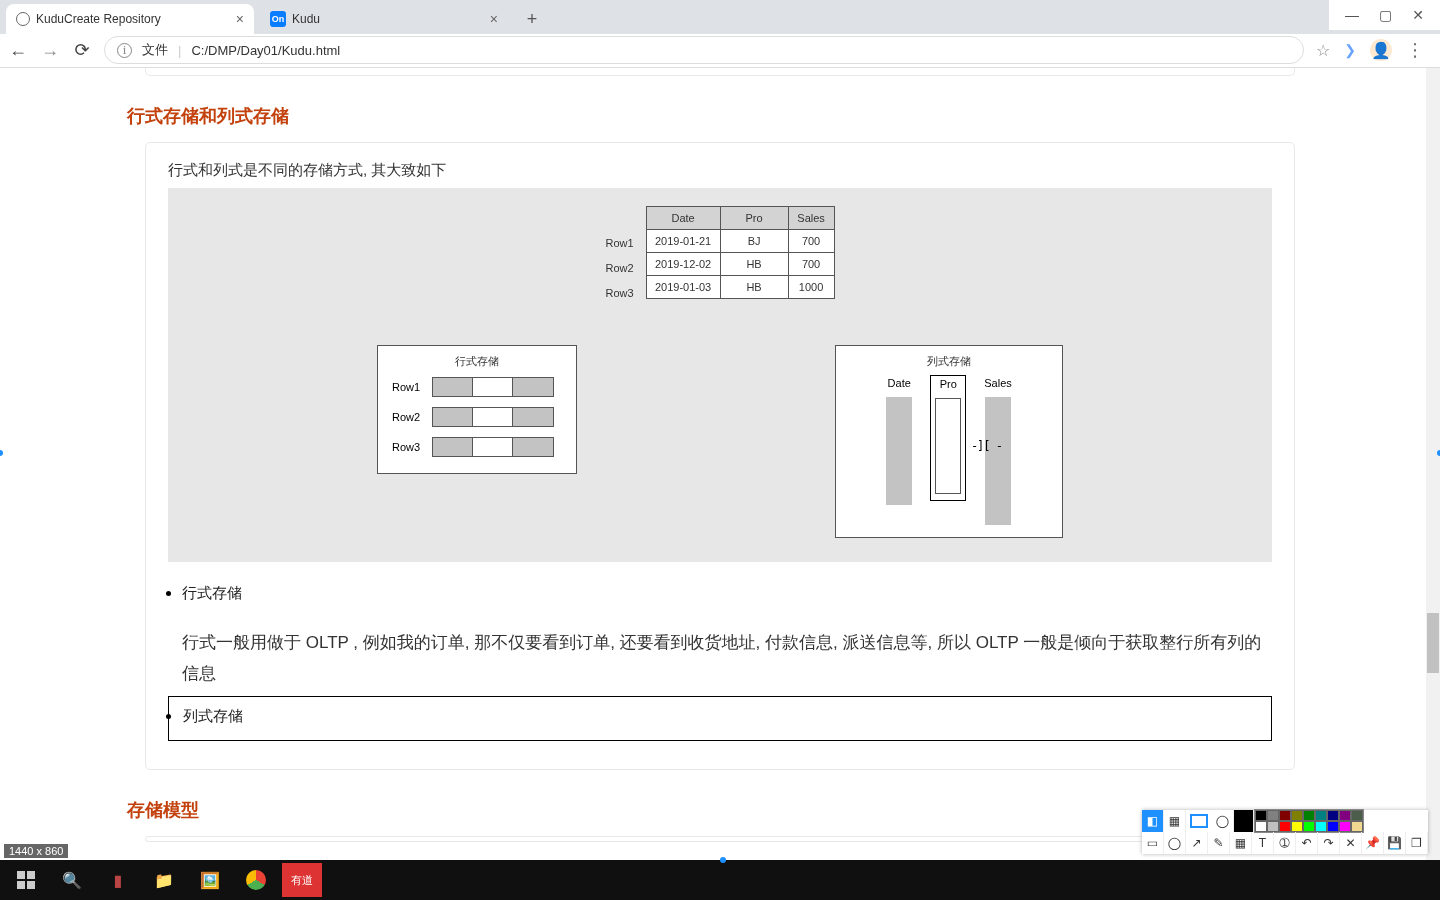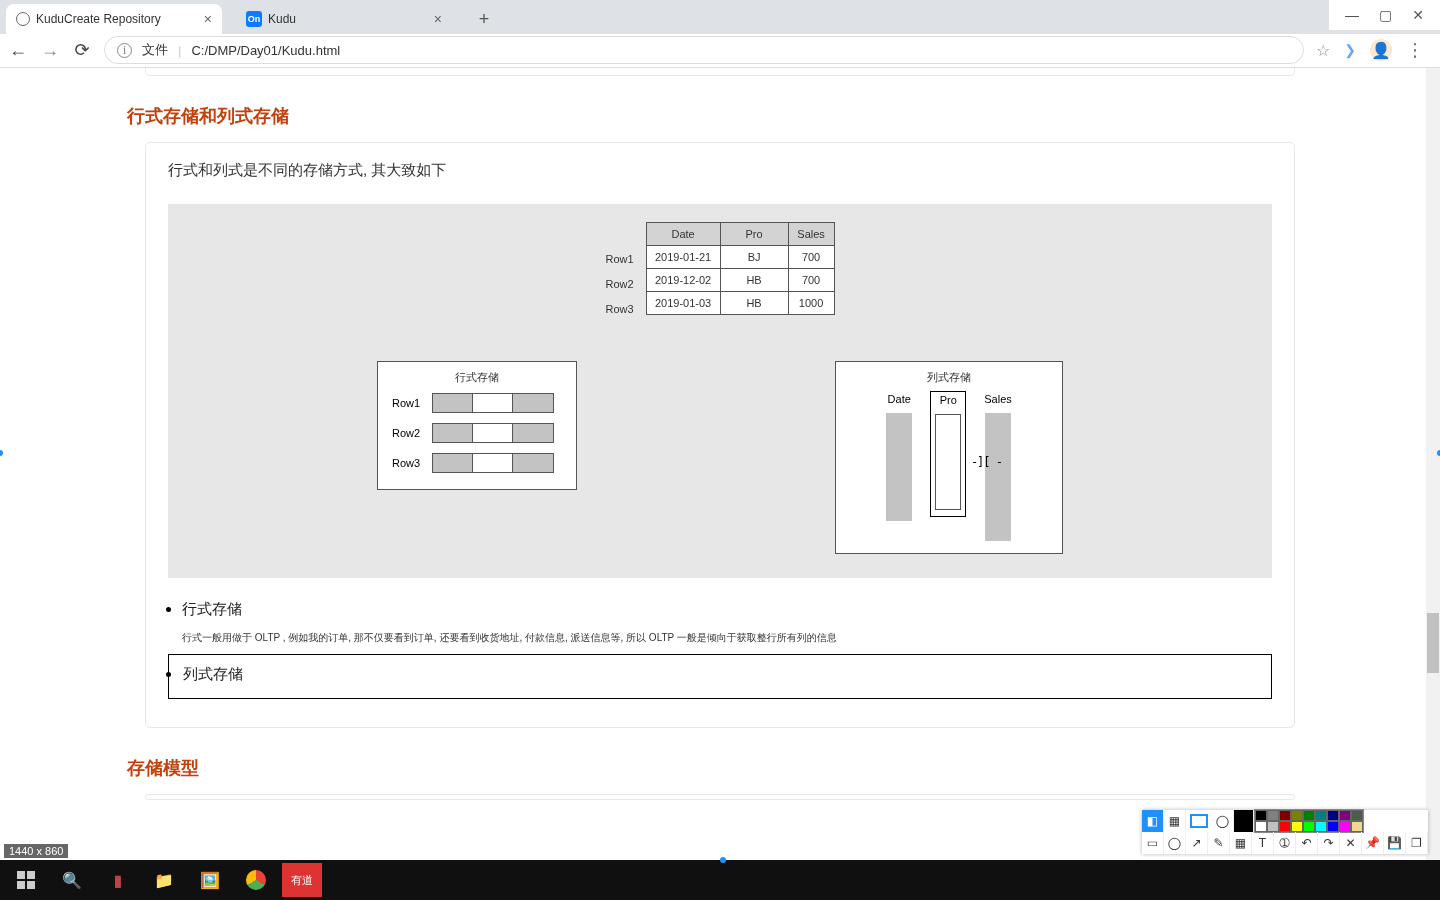--- a/index.html
+++ b/index.html
@@ -20,28 +20,28 @@
   .tab-strip {
     height: 34px;
     background: #dee1e6;
     display: flex;
     align-items: flex-end;
     padding-left: 6px;
   }
   .tab {
     background: #fff;
     height: 30px;
-    width: 216px;
+    width: 248px;
     border-radius: 8px 8px 0 0;
     display: flex;
     align-items: center;
     padding: 0 10px;
     font-size: 12px;
     color: #333;
-    margin-right: 14px;
+    margin-right: 6px;
     position: relative;
   }
   .tab.inactive { background: #dee1e6; }
   .tab .favicon {
     width: 16px; height: 16px; margin-right: 6px;
     display: flex; align-items: center; justify-content: center;
     font-size: 12px;
   }
   .tab .favicon.globe {
     border: 1px solid #666; border-radius: 50%;
@@ -119,21 +119,21 @@
   }
   .panel {
     border: 1px solid #e8e8e8;
     border-radius: 5px;
     padding: 18px 22px 22px 22px;
     background: #fff;
   }
   .caption {
     font-size: 15px;
     color: #333;
-    margin-bottom: 24px;
+    margin-bottom: 8px;
   }
   .diagram {
     background: #e7e7e7;
     padding: 18px 0 24px 0;
     display: flex;
     flex-direction: column;
     align-items: center;
   }
   
   .src-wrap { display: flex; align-items: flex-start; gap: 8px; margin-bottom: 40px;}
@@ -208,21 +208,21 @@
 
   
   ul.notes {
     margin: 22px 0 0 14px;
     padding: 0;
     list-style: disc;
   }
   ul.notes li { margin-bottom: 6px; }
   ul.notes li .li-title { font-size: 15px; color: #222; }
   ul.notes li .li-body {
-    font-size: 10px; color: #333; margin-top: 10px;
+    font-size: 17px; color: #333; margin-top: 24px;
     line-height: 1.85;
   }
   ul.notes li.boxed {
     list-style: disc;
   }
   ul.notes li.boxed .boxed-inner {
     border: 1.5px solid #000;
     padding: 10px 14px 14px 14px;
     margin-left: -14px;
     margin-top: 4px;

